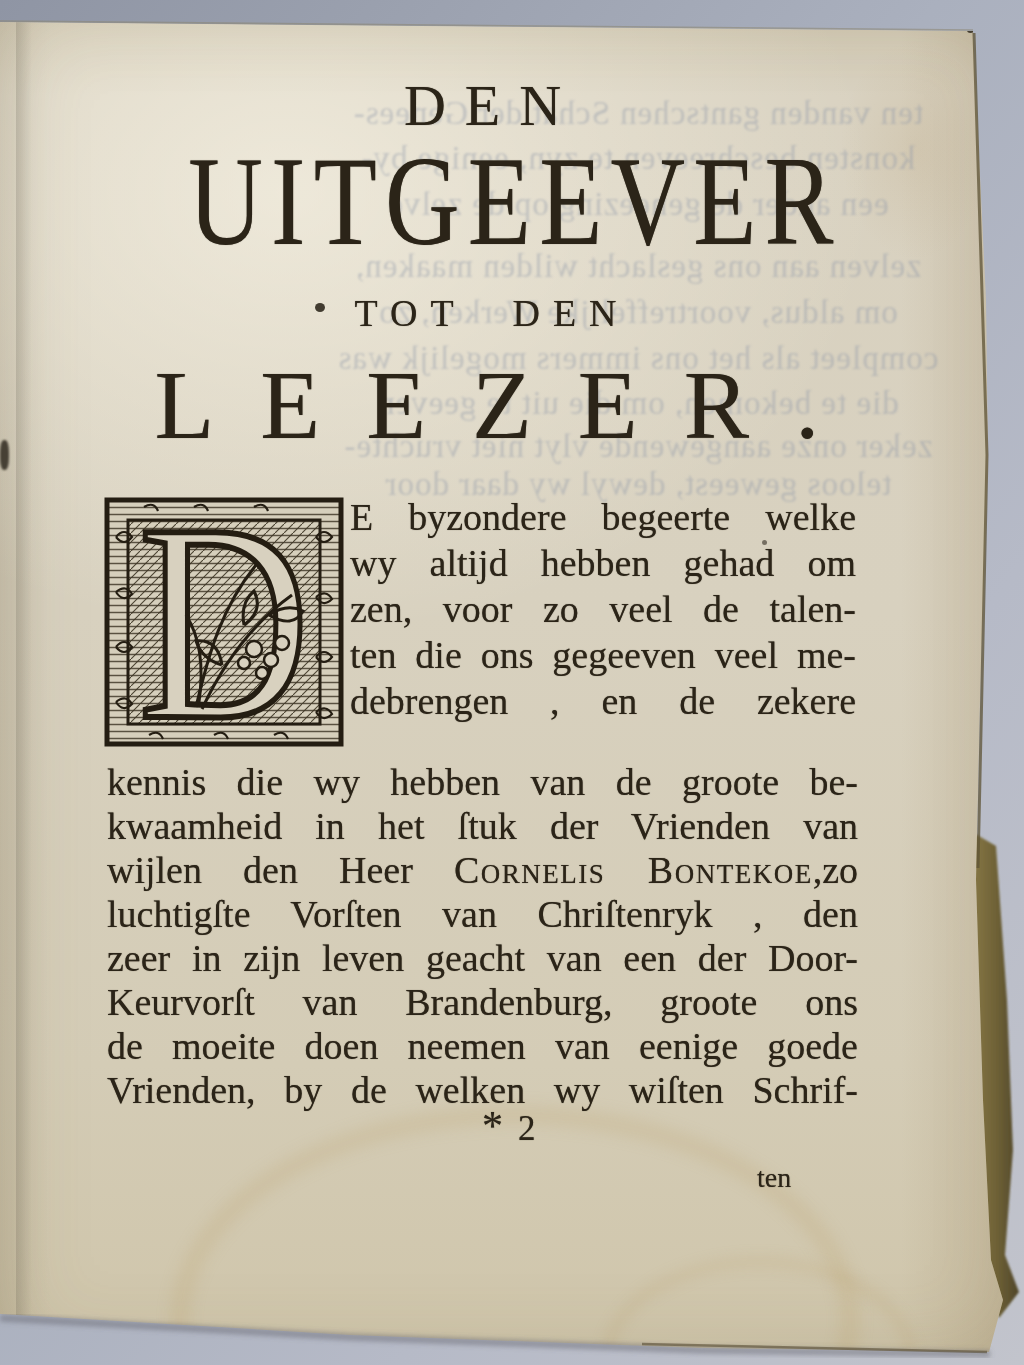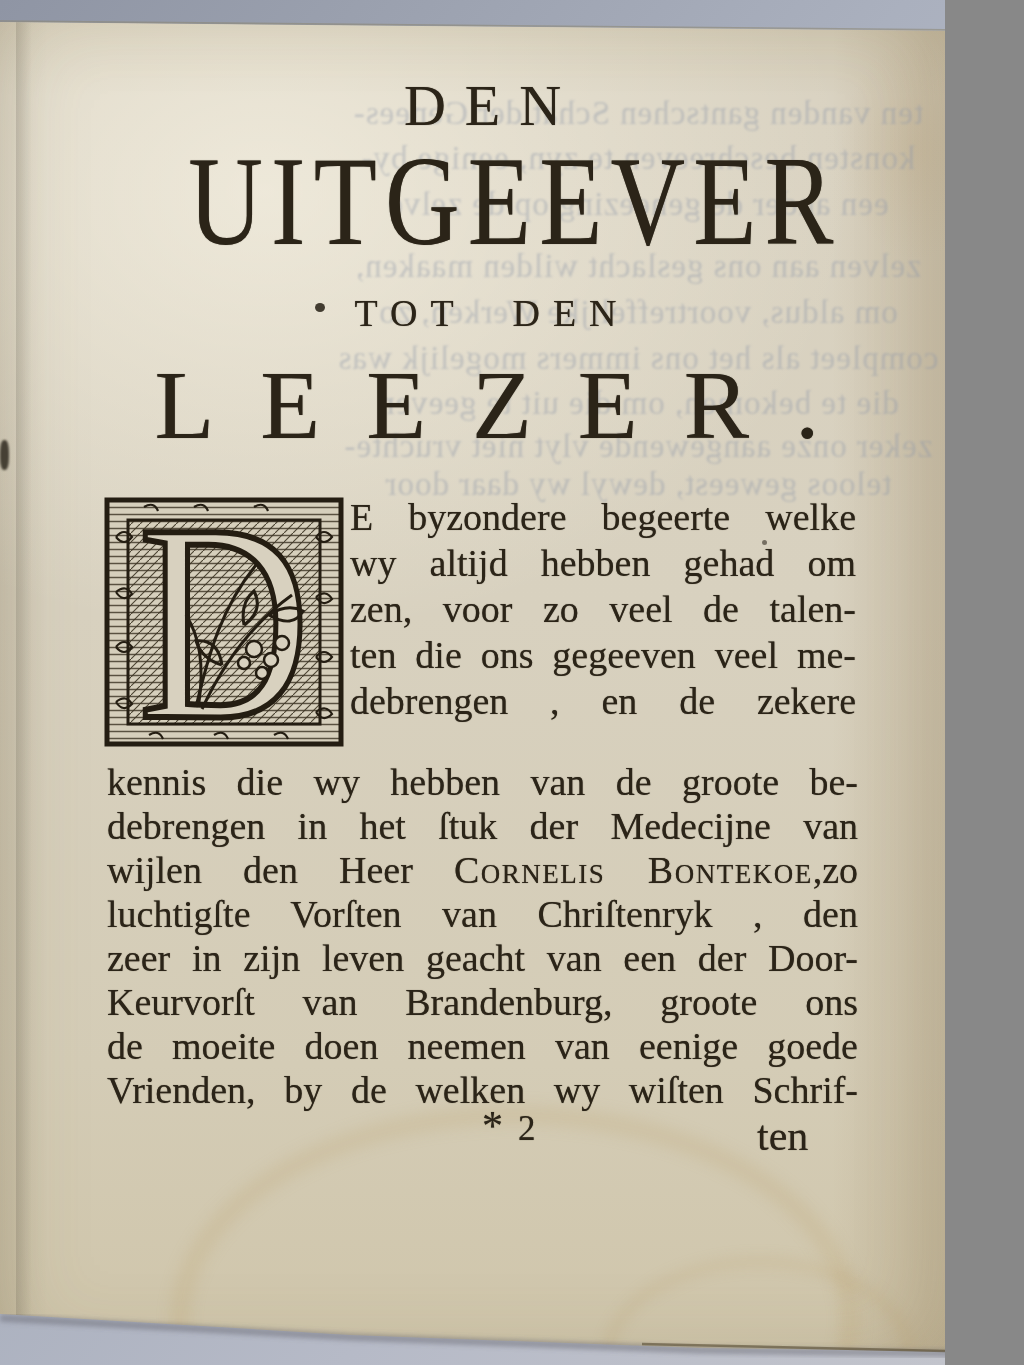--- a/index.html
+++ b/index.html
@@ -1,17 +1,17 @@
 <!DOCTYPE html>
 <html><head>
 <meta charset="utf-8">
 <style>
   html,body{margin:0;padding:0;background:#888;}
   #canvas{
-    position:relative; width:945px; height:1365px; overflow:hidden;
+    position:relative; width:1024px; height:1365px; overflow:hidden;
     font-family:"Liberation Serif","DejaVu Serif",serif;
     background:linear-gradient(128deg,#8f95a4 0%,#9aa0ae 18%,#aab0be 45%,#b6bac7 70%,#c2c4cc 100%);
   }
   
   .page{
     position:absolute; inset:0;
     clip-path:polygon(0px 22px,420px 26px,973px 31px,986px 300px,988px 460px,
       980px 700px,976px 880px,983px 1100px,991px 1260px,1003px 1300px,989px 1352px,
       700px 1348px,350px 1335px,0px 1314px);
     background:
@@ -47,21 +47,21 @@
   .t-leezer{top:349px;left:16px;width:988px;text-align:center;font-size:98px;letter-spacing:46px;}
   .dropcap{position:absolute;left:104px;top:497px;}
   .blockA{position:absolute;left:350px;top:494px;width:506px;font-family:Liberation Serif, serif;}
   .blockA .line{line-height:46px;}
   .blockB{position:absolute;left:107px;top:760px;width:751px;}
   .blockB .line{line-height:44px;}
   .line{font-size:38px;text-align:justify;text-align-last:justify;}
   .sc{font-variant:small-caps;letter-spacing:1.5px;}
   .sig{position:absolute;left:482px;top:1102px;font-size:42px;}
   .sig .num{font-size:35px;margin-left:15px;}
-  .catchword{position:absolute;left:757px;top:1112px;font-size:42px;}
+  .catchword{position:absolute;left:757px;top:1162px;font-size:28px;}
   
   svg.layer{position:absolute;inset:0;pointer-events:none;}
 </style>
 </head>
 <body>
 
 <div id="canvas">
 
   <svg class="layer" width="1024" height="1365" viewBox="0 0 1024 1365">
     <defs>
@@ -148,21 +148,21 @@
     <div class="blockA">
       <div class="ink line">E byzondere begeerte welke</div>
       <div class="ink line">wy altijd hebben gehad om</div>
       <div class="ink line">zen, voor zo veel de talen-</div>
       <div class="ink line">ten die ons gegeeven veel me-</div>
       <div class="ink line">debrengen , en de zekere</div>
     </div>
 
     <div class="blockB">
       <div class="ink line">kennis die wy hebben van de groote be-</div>
-      <div class="ink line">debrengen in het ſtuk der Medecijne van</div>
+      <div class="ink line">kwaamheid in het ſtuk der Vrienden van</div>
       <div class="ink line">
         <span>wijlen den Heer </span><span class="sc">Cornelis Bontekoe</span><span>,zo</span>
       </div>
       <div class="ink line">luchtigſte Vorſten van Chriſtenryk , den</div>
       <div class="ink line">zeer in zijn leven geacht van een der Door-</div>
       <div class="ink line">Keurvorſt van Brandenburg, groote ons</div>
       <div class="ink line">de moeite doen neemen van eenige goede</div>
       <div class="ink line">Vrienden, by de welken wy wiſten Schrif-</div>
     </div>
 

